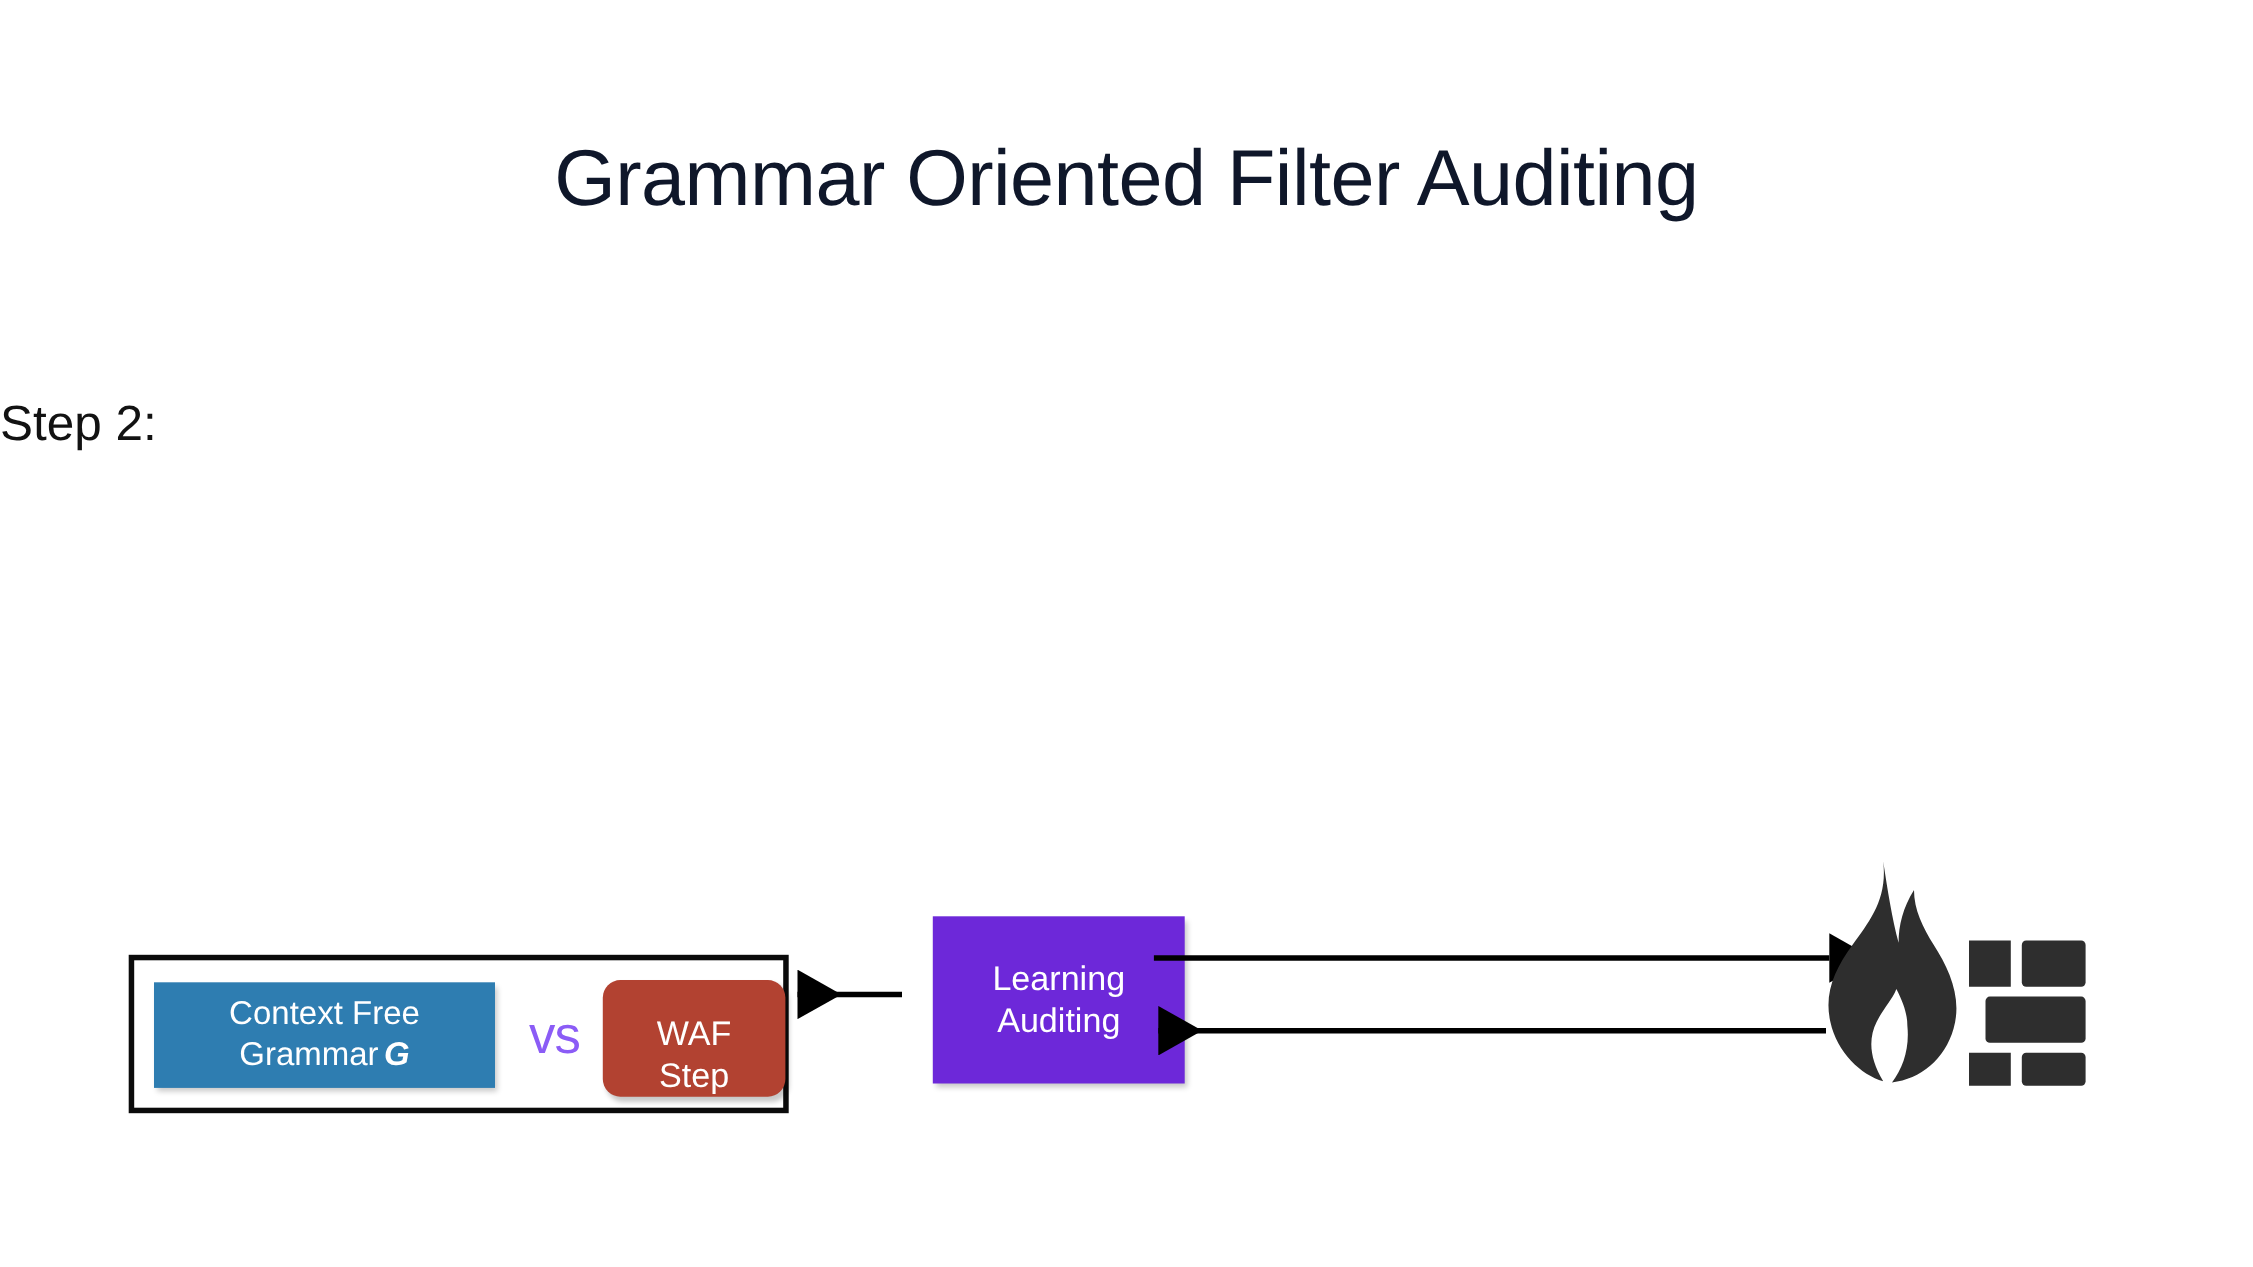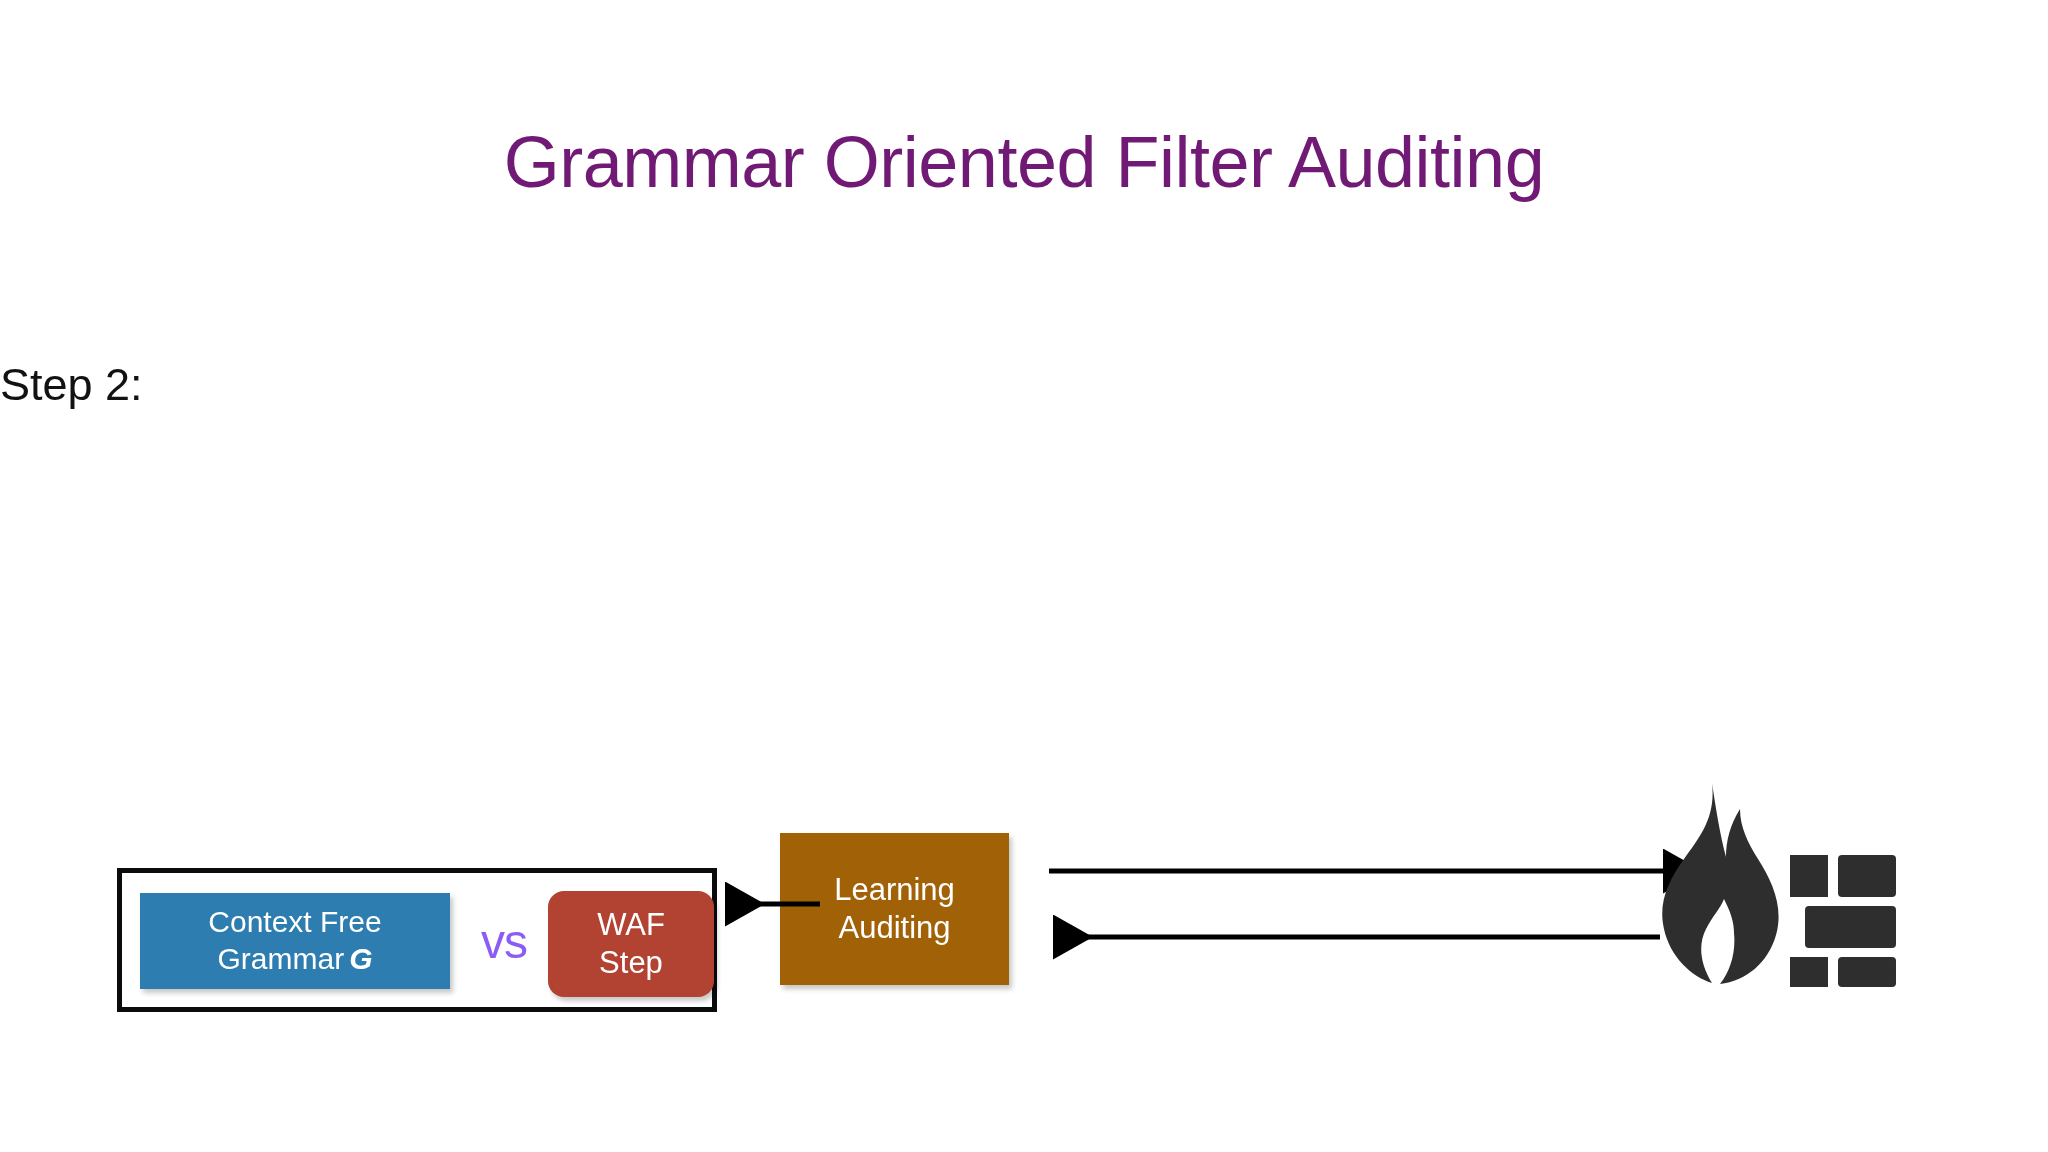--- a/index.html
+++ b/index.html
@@ -21,21 +21,21 @@
   #slide-title {
     position: absolute;
     left: 0;
     top: 126px;
     width: 2048px;
     text-align: center;
     font-size: 72px;
     font-weight: 300;
     letter-spacing: -0.5px;
     line-height: 1.0;
-    color: #701a75;
+    color: #0f172a;
     white-space: pre;
   }
   #slide-subtitle {
     position: absolute;
     left: 0;
     top: 352px;
     width: 2048px;
     text-align: left;
     font-size: 45px;
     font-weight: 300;
@@ -108,29 +108,30 @@
   }
 
   #waf-box {
     left: 426px;
     top: 18px;
     width: 166px;
     height: 106px;
     background: #b24231;
     border-radius: 16px;
     font-size: 31px;
+    align-items: flex-end;
   }
 
   #learning-box {
     position: absolute;
-    left: 780px;
+    left: 848px;
     top: 833px;
     width: 229px;
     height: 152px;
-    background: #a16207;
+    background: #6d28d9;
     font-size: 31px;
     box-shadow: 3px 4px 5px rgba(0,0,0,0.22);
   }
 
   
   #arrow-layer {
     position: absolute;
     left: 0;
     top: 0;
     width: 2048px;

